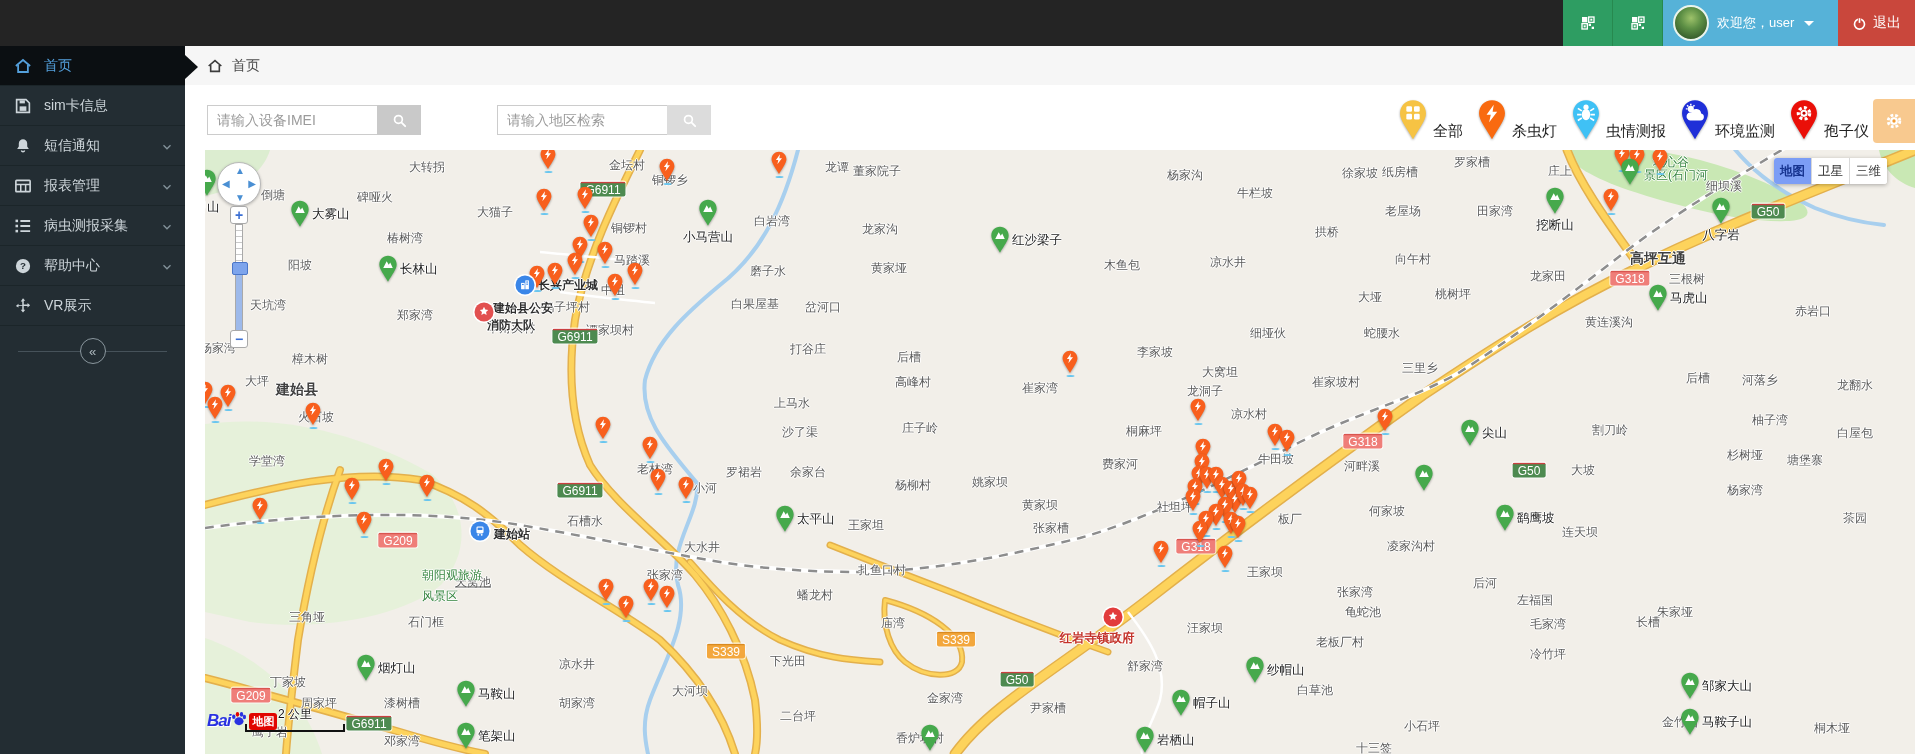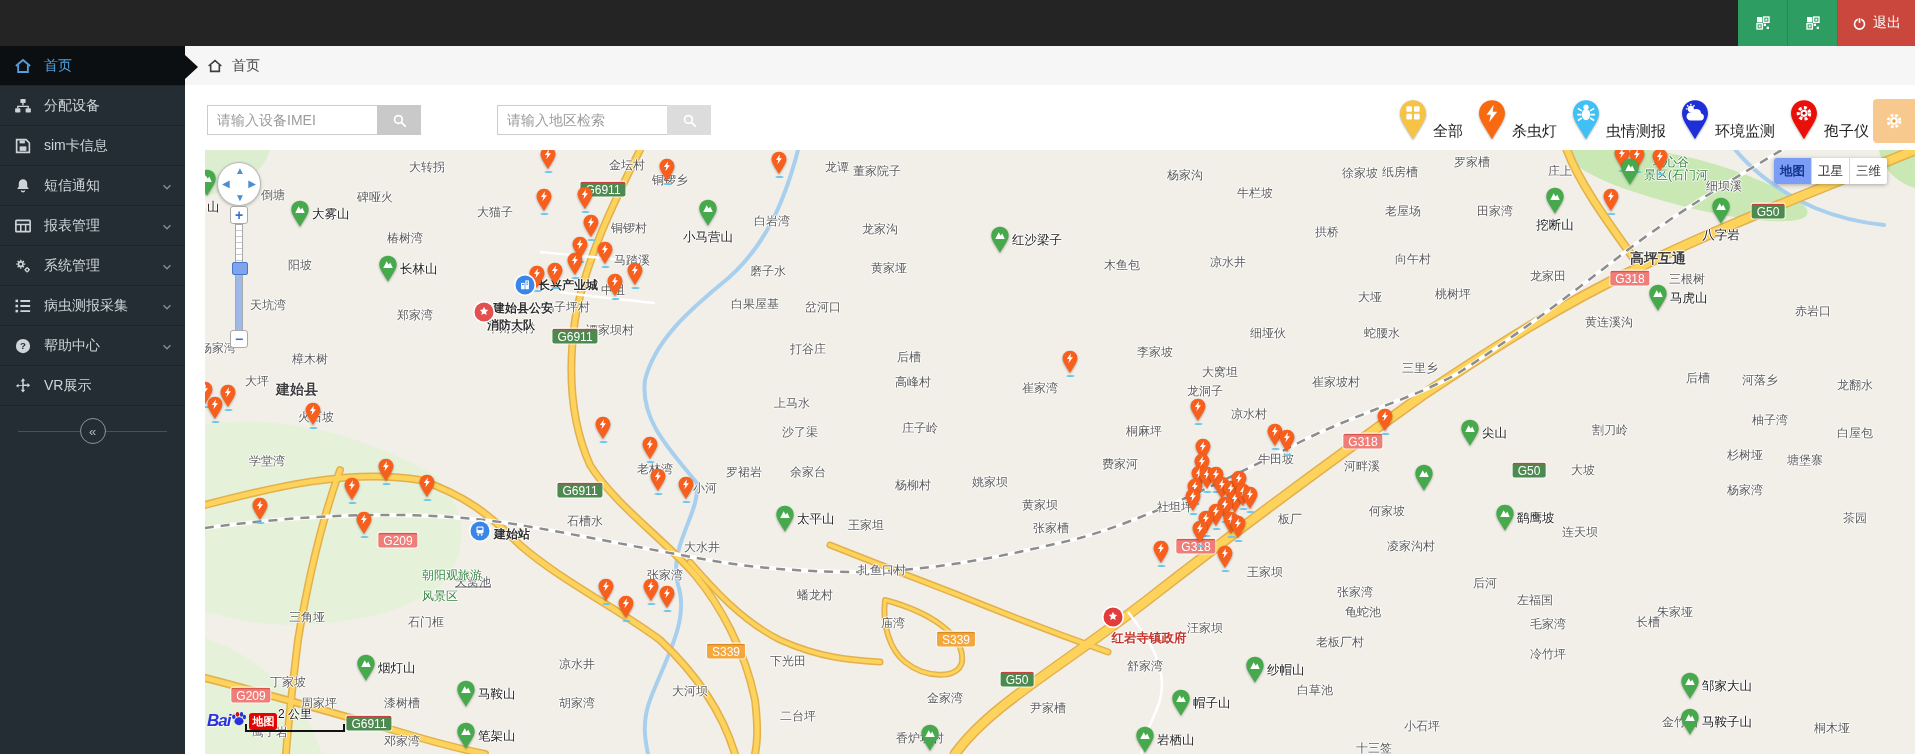--- a/index.html
+++ b/index.html
@@ -114,20 +114,25 @@
               <rect x="3" y="3" width="8" height="8"></rect>
               <rect x="13" y="3" width="8" height="8" fill="none" stroke="currentColor" stroke-width="2"></rect>
               <rect x="15.5" y="5.5" width="3" height="3"></rect>
               <rect x="3" y="13" width="8" height="8" fill="none" stroke="currentColor" stroke-width="2"></rect>
               <rect x="5.5" y="15.5" width="3" height="3"></rect>
               <rect x="13" y="13" width="3.5" height="3.5"></rect>
               <rect x="17.5" y="17.5" width="3.5" height="3.5"></rect>
             </g>
           </svg></span>
     </div>
+    <div class="tb-user">
+      <div class="avatar"></div>
+      <span class="tb-welcome"><span>欢迎您，</span><span>user</span></span>
+      <span class="caret-down"></span>
+    </div>
     <div class="tb-logout">
       <span style="width:15px;height:15px;display:inline-block;"><svg viewBox="0 0 24 24" width="15" height="15">
             <circle cx="12" cy="13" r="8" fill="none" stroke="#fff" stroke-width="2.6"></circle>
             <path d="M12 2.5 V11" stroke="#cb473c" stroke-width="5"></path>
             <path d="M12 3.5 V11" stroke="#fff" stroke-width="2.6"></path>
           </svg></span>
       <span>退出</span>
     </div>
   </div>
 </div>
@@ -136,29 +141,20 @@
   <div id="side-items">
       <div class="side-item active">
         <span class="s-icon"><svg viewBox="0 0 24 24" width="100%" height="100%">
             <path d="M2.5 12 L12 4 L21.5 12" fill="none" stroke="currentColor" stroke-width="2.4"></path>
             <path d="M5.5 10.5 V20 H18.5 V10.5" fill="none" stroke="currentColor" stroke-width="2.4"></path>
           </svg></span>
         <span class="s-label">首页</span>
       </div>
       <div class="side-item">
         <span class="s-icon"><svg viewBox="0 0 24 24" width="100%" height="100%">
-            <rect x="8.5" y="2.5" width="7" height="5.5" rx="1" fill="currentColor"></rect>
-            <rect x="1.5" y="15" width="7" height="5.5" rx="1" fill="currentColor"></rect>
-            <rect x="15.5" y="15" width="7" height="5.5" rx="1" fill="currentColor"></rect>
-            <path d="M12 8 v3 M5 15 v-2.5 h14 V15" fill="none" stroke="currentColor" stroke-width="1.8"></path>
-          </svg></span>
-        <span class="s-label">分配设备</span>
-      </div>
-      <div class="side-item">
-        <span class="s-icon"><svg viewBox="0 0 24 24" width="100%" height="100%">
             <path d="M3.5 3.5 H16 L20.5 8 V20.5 H3.5 Z" fill="none" stroke="currentColor" stroke-width="2.2"></path>
             <rect x="7.5" y="12.5" width="9" height="6" fill="currentColor"></rect>
             <rect x="7.5" y="4.5" width="7" height="4" fill="currentColor"></rect>
           </svg></span>
         <span class="s-label">sim卡信息</span>
       </div>
       <div class="side-item">
         <span class="s-icon"><svg viewBox="0 0 24 24" width="100%" height="100%">
             <path d="M12 3 a5.6 5.6 0 0 1 5.6 5.6 v4.2 l2.2 3.2 H4.2 l2.2 -3.2 V8.6 A5.6 5.6 0 0 1 12 3 Z" fill="currentColor"></path>
             <path d="M9.8 18 a2.3 2.3 0 0 0 4.4 0" fill="none" stroke="currentColor" stroke-width="1.8"></path>
@@ -167,36 +163,20 @@
         <span class="s-chev"><svg viewBox="0 0 24 24" width="100%" height="100%">
             <path d="M5 8.5 l7 7 7-7" fill="none" stroke="currentColor" stroke-width="2.6"></path>
           </svg></span>
       </div>
       <div class="side-item">
         <span class="s-icon"><svg viewBox="0 0 24 24" width="100%" height="100%">
             <rect x="2.5" y="4.5" width="19" height="15" rx="1" fill="none" stroke="currentColor" stroke-width="2.2"></rect>
             <path d="M2.5 10 h19 M9 10 v9.5 M15.5 10 v9.5" stroke="currentColor" stroke-width="2"></path>
           </svg></span>
         <span class="s-label">报表管理</span>
-        <span class="s-chev"><svg viewBox="0 0 24 24" width="100%" height="100%">
-            <path d="M5 8.5 l7 7 7-7" fill="none" stroke="currentColor" stroke-width="2.6"></path>
-          </svg></span>
-      </div>
-      <div class="side-item">
-        <span class="s-icon"><svg viewBox="0 0 24 24" width="100%" height="100%">
-            <circle cx="9" cy="9.5" r="3" fill="none" stroke="currentColor" stroke-width="2.2"></circle>
-            <g stroke="currentColor" stroke-width="1.8">
-              <path d="M9 3.5v2 M9 13.5v2 M3 9.5h2 M13 9.5h2 M4.8 5.3l1.4 1.4 M11.8 12.3l1.4 1.4 M13.2 5.3l-1.4 1.4 M6.2 12.3l-1.4 1.4"></path>
-            </g>
-            <circle cx="17.5" cy="17" r="2.2" fill="none" stroke="currentColor" stroke-width="1.8"></circle>
-            <g stroke="currentColor" stroke-width="1.5">
-              <path d="M17.5 13.2v1.4 M17.5 19.4v1.4 M13.7 17h1.4 M19.9 17h1.4"></path>
-            </g>
-          </svg></span>
-        <span class="s-label">系统管理</span>
         <span class="s-chev"><svg viewBox="0 0 24 24" width="100%" height="100%">
             <path d="M5 8.5 l7 7 7-7" fill="none" stroke="currentColor" stroke-width="2.6"></path>
           </svg></span>
       </div>
       <div class="side-item">
         <span class="s-icon"><svg viewBox="0 0 24 24" width="100%" height="100%">
             <rect x="2" y="3.5" width="3.4" height="3.4" fill="currentColor"></rect>
             <rect x="2" y="10.3" width="3.4" height="3.4" fill="currentColor"></rect>
             <rect x="2" y="17.1" width="3.4" height="3.4" fill="currentColor"></rect>
             <path d="M8.5 5.2 h13 M8.5 12 h13 M8.5 18.8 h13" stroke="currentColor" stroke-width="2.6"></path>
@@ -1154,15 +1134,15 @@
       </div>
       <div class="poi" style="left: 908px; top: 467px; background: rgb(226, 60, 60);">
         <svg viewBox="0 0 24 24" width="17" height="17">
           <path d="M12 4.6 l1.8 3.9 4.2 .5 -3.1 2.9 .8 4.2 -3.7 -2.1 -3.7 2.1 .8 -4.2 -3.1 -2.9 4.2 -.5 Z" fill="#fff"></path>
         </svg>
       </div>
       <div class="map-label" style="left: 318px; top: 158px; color: rgb(46, 46, 46); font-weight: bold;">建始县公安</div>
       <div class="map-label" style="left: 306px; top: 175px; color: rgb(46, 46, 46); font-weight: bold;">消防大队</div>
       <div class="map-label" style="left: 363px; top: 135px; color: rgb(46, 46, 46); font-weight: bold;">长兴产业城</div>
       <div class="map-label" style="left: 307px; top: 384px; color: rgb(46, 46, 46); font-weight: bold;">建始站</div>
-      <div class="map-label redtext" style="left: 944px; top: 488px;">红岩寺镇政府</div>
+      <div class="map-label redtext" style="left: 892px; top: 488px;">红岩寺镇政府</div>
     </div>
 </div>
 
 </body></html>

